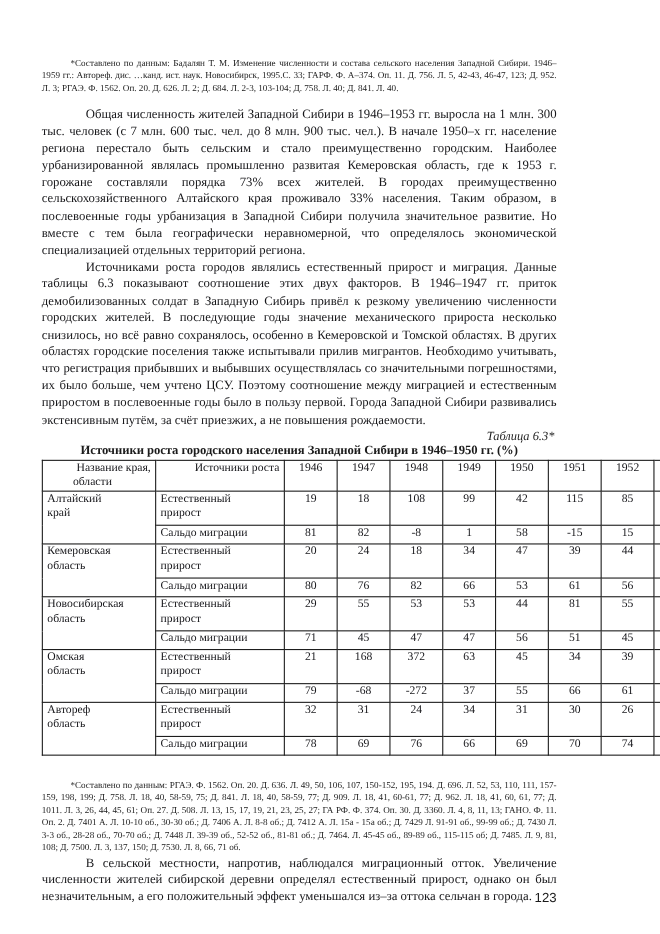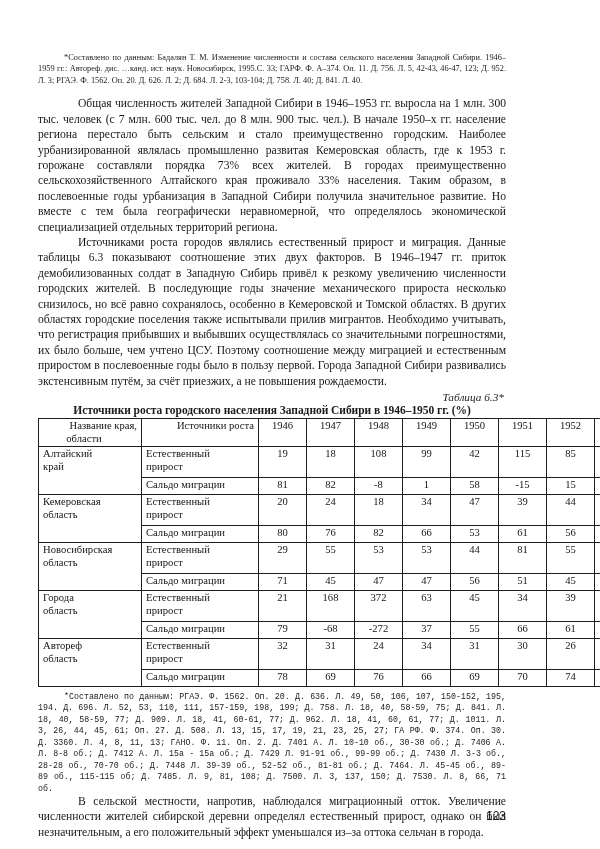--- a/index.html
+++ b/index.html
@@ -117,22 +117,21 @@
     line-height: 1.16;
   }
   td.mig {
     height: 14px;
   }
   .region-name {
     display: block;
     line-height: 1.2;
   }
   .bottom-note {
-    margin-top: 4px;
-    font-family: Liberation Mono, monospace;
+    margin-top: 21px;
   }
   .last-para {
     margin-top: 15px;
   }
   .page-number {
     position: absolute;
     right: 38px;
     bottom: 26px;
     font-size: 12px;
     font-family: "Liberation Sans", sans-serif;
@@ -255,21 +254,21 @@
           <td class="col-year mig">45</td>
           <td class="col-year mig">47</td>
           <td class="col-year mig">47</td>
           <td class="col-year mig">56</td>
           <td class="col-year mig">51</td>
           <td class="col-year mig">45</td>
           <td class="col-year mig">56</td>
         </tr>
         <tr>
           <td class="col-region" rowspan="2">
-            <span class="region-name">Города</span>
+            <span class="region-name">Омская</span>
             <span class="region-name">область</span>
           </td>
           <td class="col-source nat nat-label">
             <div>Естественный</div>
             <div>прирост</div>
           </td>
           <td class="col-year nat">21</td>
           <td class="col-year nat">168</td>
           <td class="col-year nat">372</td>
           <td class="col-year nat">63</td>

